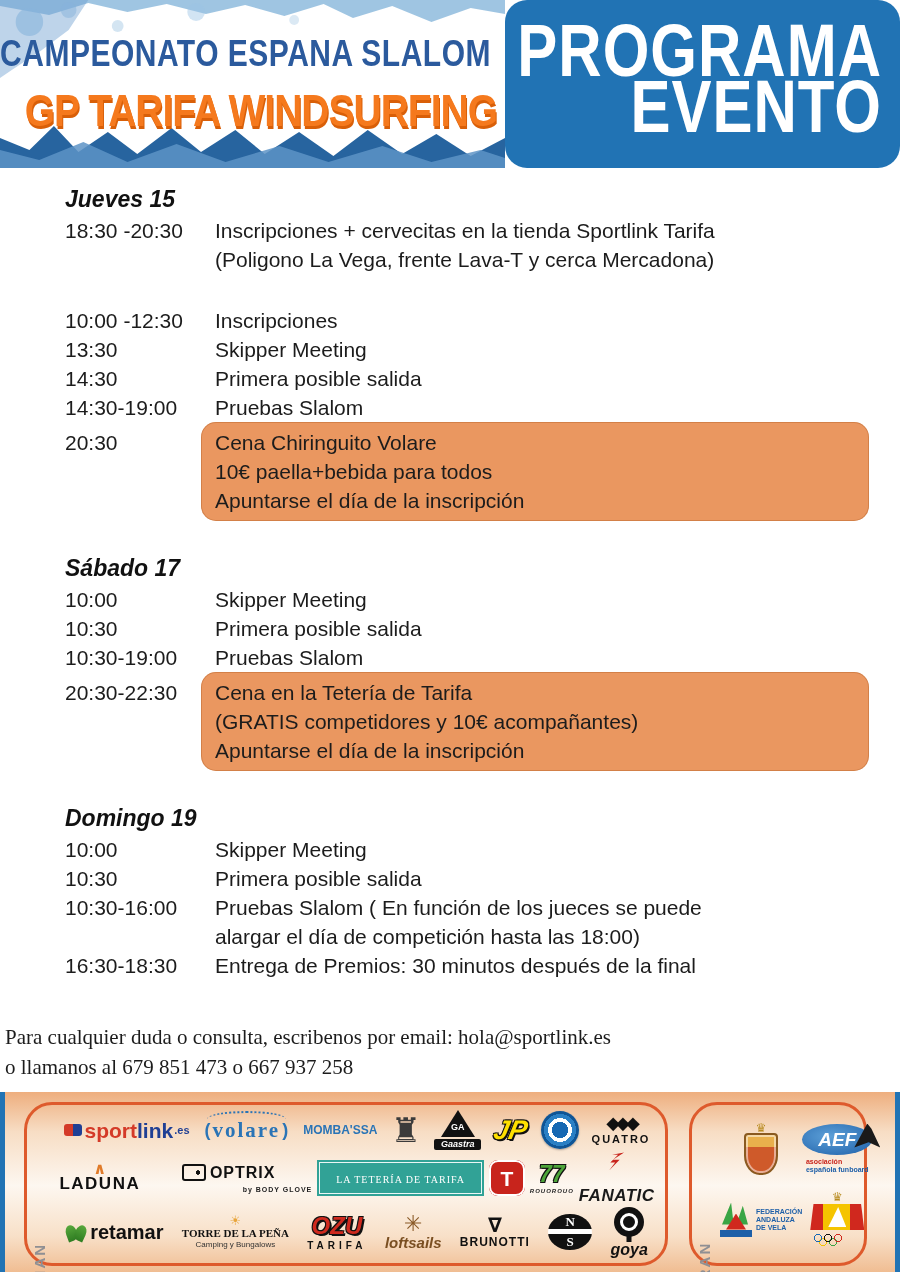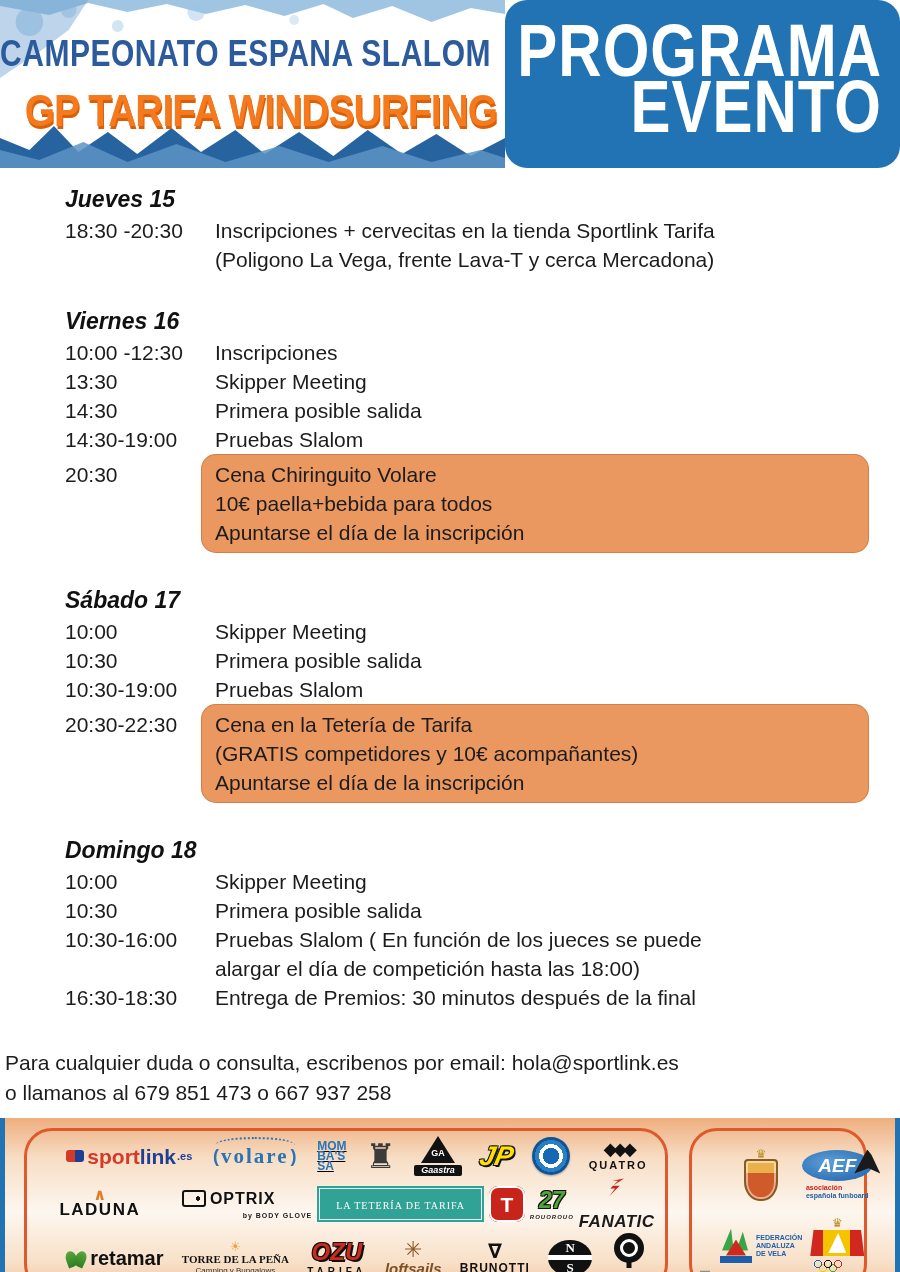--- a/index.html
+++ b/index.html
@@ -24,21 +24,21 @@
   .day{margin-bottom:32px;}
   .day-title{font-size:23px;line-height:30px;font-weight:700;font-style:italic;margin:0 0 2px 0;color:#111;}
   .srow{display:flex;align-items:flex-start;}
   .time{flex:0 0 150px;font-size:21px;line-height:29px;}
   .desc{flex:1;}
   .dline{font-size:21px;line-height:29px;}
   .srow.highlight .desc{background:#ea9760;border-radius:15px;padding:6px 14px;margin-left:-14px;
      box-shadow:inset 0 0 0 1px rgba(170,85,30,.35);}
   .srow.highlight .time{padding-top:6px;}
   .contact{margin:4px 0 0 -30px;padding-left:0;}
-  .contact .cline{font-size:21px;line-height:30px;color:#1c1c1c;}
+  .contact .cline{font-size:21px;line-height:30px;color:#1c1c1c;font-family:Liberation Serif, serif;}
 
   
   .footer-strip{flex:0 0 auto;height:180px;position:relative;
      background:linear-gradient(180deg,#eeae7e 0%,#f7ddc4 22%,#fdf7f0 52%,#f8e0c8 80%,#f0bd92 100%);
      border-left:5px solid #2173b4;border-right:5px solid #2173b4;}
   .sponsor-box{position:absolute;top:10px;height:158px;border:3px solid #de5a2c;border-radius:28px;}
   .box-patrocinan{left:19px;width:638px;}
   .box-colaboran{left:684px;width:172px;}
   .vlabel{position:absolute;left:4px;top:50%;transform:translateY(-50%) ;writing-mode:vertical-rl;
      text-orientation:mixed;rotate:180deg;color:#8f8f93;font-weight:700;font-size:15px;letter-spacing:2px;}
@@ -56,21 +56,21 @@
   .p-red{color:#d43a28;font-weight:800;font-size:21px;}
   .p-blue{color:#1f3f94;font-weight:800;font-size:21px;}
   .p-small{font-size:11px;font-weight:700;margin-left:1px;}
 
   .logo-volare{position:relative;}
   .logo-volare::before{content:"";position:absolute;top:-9px;left:4px;right:4px;height:14px;
      border-top:2px dotted #2a74b6;border-radius:50%;}
   .v-word{color:#2a74b6;font-weight:700;font-size:21px;letter-spacing:2px;font-family:"Liberation Serif",serif;}
   .v-dec{color:#2a74b6;font-weight:700;font-size:18px;margin:0 2px;}
 
-  .logo-mombasa .lines{display:flex;flex-direction:column;align-items:flex-start;text-decoration:underline;}
+  .logo-mombasa .lines{display:flex;flex-direction:row;align-items:flex-start;}
   .logo-mombasa .line{color:#2a74b6;font-weight:900;font-size:12px;line-height:10px;letter-spacing:0;}
 
   .logo-tiki .licon{font-size:34px;color:#3b3b3b;line-height:34px;}
 
   .logo-gaastra{position:relative;}
   .shape.ga-tri{width:0;height:0;border-left:17px solid transparent;border-right:17px solid transparent;border-bottom:27px solid #111;}
   .logo-gaastra .main{position:absolute;top:13px;left:50%;transform:translateX(-50%);color:#fff;font-size:9px;font-weight:800;}
   .logo-gaastra .sub{background:#111;color:#fff;font-style:italic;font-size:9px;font-weight:700;
      padding:1px 7px;border-radius:2px;margin-top:2px;}
 
@@ -213,21 +213,20 @@
         <h3 class="day-title">Jueves 15</h3>
         <div class="srow">
           <span class="time">18:30 -20:30</span>
           <div class="desc">
             <div class="dline">Inscripciones + cervecitas en la tienda Sportlink Tarifa</div>
             <div class="dline">(Poligono La Vega, frente Lava-T y cerca Mercadona)</div>
           </div>
         </div>
       </section>
       <section class="day">
-        <h3 class="day-title">Viernes 16</h3>
         <div class="srow">
           <span class="time">10:00 -12:30</span>
           <div class="desc">
             <div class="dline">Inscripciones</div>
           </div>
         </div>
         <div class="srow">
           <span class="time">13:30</span>
           <div class="desc">
             <div class="dline">Skipper Meeting</div>
@@ -277,21 +276,21 @@
         <div class="srow highlight">
           <span class="time">20:30-22:30</span>
           <div class="desc">
             <div class="dline">Cena en la Tetería de Tarifa</div>
             <div class="dline">(GRATIS competidores y 10€ acompañantes)</div>
             <div class="dline">Apuntarse el día de la inscripción</div>
           </div>
         </div>
       </section>
       <section class="day">
-        <h3 class="day-title">Domingo 18</h3>
+        <h3 class="day-title">Domingo 19</h3>
         <div class="srow">
           <span class="time">10:00</span>
           <div class="desc">
             <div class="dline">Skipper Meeting</div>
           </div>
         </div>
         <div class="srow">
           <span class="time">10:30</span>
           <div class="desc">
             <div class="dline">Primera posible salida</div>
@@ -374,21 +373,21 @@
               <span class="main">OPTRIX</span>
               <span class="sub">by BODY GLOVE</span>
             </div>
             <div class="logo logo-teteria">
               <span class="lines"><span class="line">LA TETERÍA DE TARIFA</span></span>
             </div>
             <div class="logo logo-tred">
               <span class="main">T</span>
             </div>
             <div class="logo logo-fourfour">
-              <span class="main">27</span>
+              <span class="main">77</span>
               <span class="sub">ROUOROUO</span>
             </div>
             <div class="logo logo-fanatic">
               <span class="shape fa-mark"></span>
               <span class="main">FANATIC</span>
             </div>
           </div>
           <div class="logo-row">
             <div class="logo logo-retamar">
               <span class="shape re-leaf"></span>

